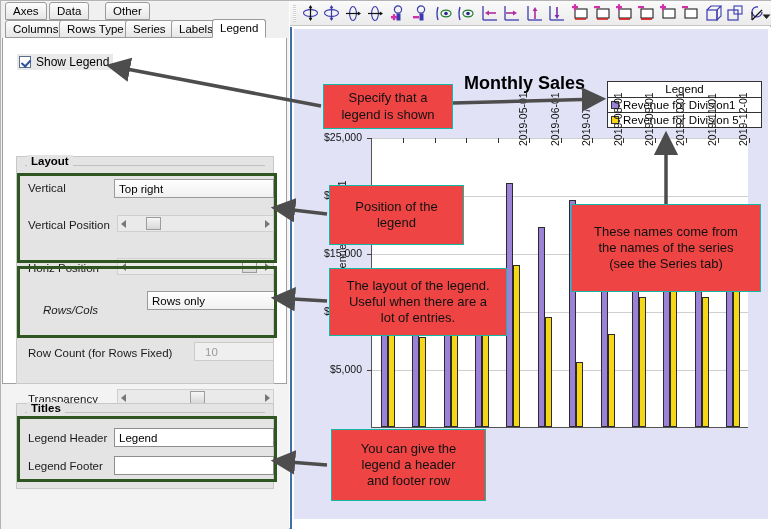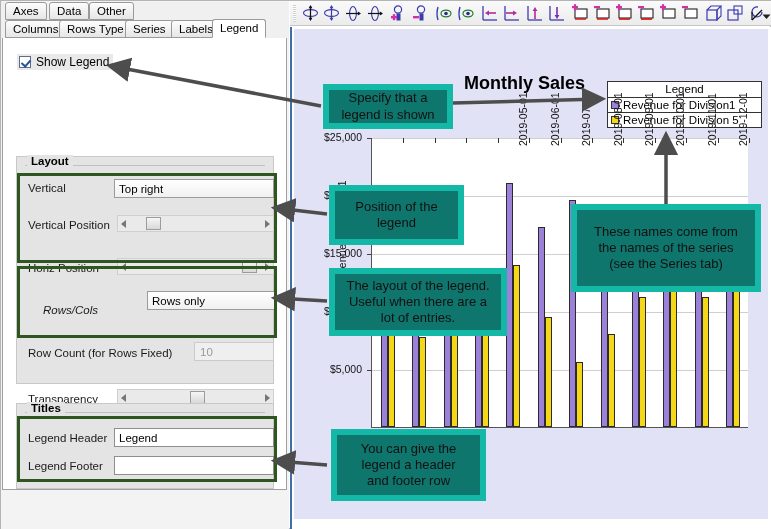--- a/index.html
+++ b/index.html
@@ -42,21 +42,21 @@
   }
   .tab.active {
     background: #ffffff;
     border-bottom: 1px solid #ffffff;
     height: 19px;
     z-index: 4;
     font-weight: normal;
   }
   #panel-body {
     position: absolute; left: 1px; top: 37px;
-    width: 285px; height: 452px;
+    width: 285px; height: 346px;
     background: #ffffff;
     border: 1px solid #a0a0a0;
     border-top: none;
   }
 
   .chk-row {
     position: absolute; left: 14px; top: 16px;
     display: flex; align-items: center; gap: 5px;
     background: #e9e9e9; padding: 1px 4px 1px 2px;
   }
@@ -128,21 +128,21 @@
     width: 15px; height: 13px;
     background: linear-gradient(#f6f6f6, #d8d8d8);
     border: 1px solid #9c9c9c;
   }
 
   .spin {
     position: absolute; height: 19px;
     background: #efefef;
     border: 1px solid #cbcbcb;
     font-size: 11.5px; color: #9a9a9a;
-    line-height: 18px; padding-left: 5px;
+    line-height: 18px; padding-left: 10px;
   }
 
   .textbox {
     position: absolute; height: 19px;
     background: #ffffff;
     border: 1px solid #8e8e8e;
     font-size: 11.5px; color: #000;
     line-height: 18px; padding-left: 4px;
   }
 
@@ -256,22 +256,22 @@
   .legend-item:last-child { border-bottom: none; }
   .lg-swatch {
     width: 8px; height: 8px;
     border: 1px solid #333;
     flex: none;
   }
 
   
   .callout {
     position: absolute;
-    background: #0f766e;
-    border: 6px solid #14b8a6;
+    background: #ef4444;
+    border: 1px solid #14b8a6;
     color: #111;
     text-align: center;
     font-size: 13px;
     line-height: 1.25;
     padding: 12px 8px;
     z-index: 20;
   }
   .arrowsvg { position: absolute; z-index: 19; overflow: visible; }
 </style>
 </head>
@@ -279,21 +279,21 @@
 
 <div id="app">
 
   <div id="left-panel">
 
     <div class="tabstrip" id="tabrow1"></div>
     <div class="tabstrip" id="tabrow2"></div>
 
     <div class="tab" style="left:4px; top:1px;">Axes</div>
     <div class="tab" style="left:48px; top:1px;">Data</div>
-    <div class="tab" style="left:88px; top:1px;">Other</div>
+    <div class="tab" style="left:104px; top:1px;">Other</div>
 
     <div class="tab" style="left:4px; top:19px;">Columns</div>
     <div class="tab" style="left:58px; top:19px;">Rows Type</div>
     <div class="tab" style="left:124px; top:19px;text-align:center;">Series</div>
     <div class="tab" style="left:170px; top:19px;">Labels</div>
     <div class="tab active" style="left:211px; top:18px;">Legend</div>
 
     <div id="panel-body">
 
       <div class="chk-row">

